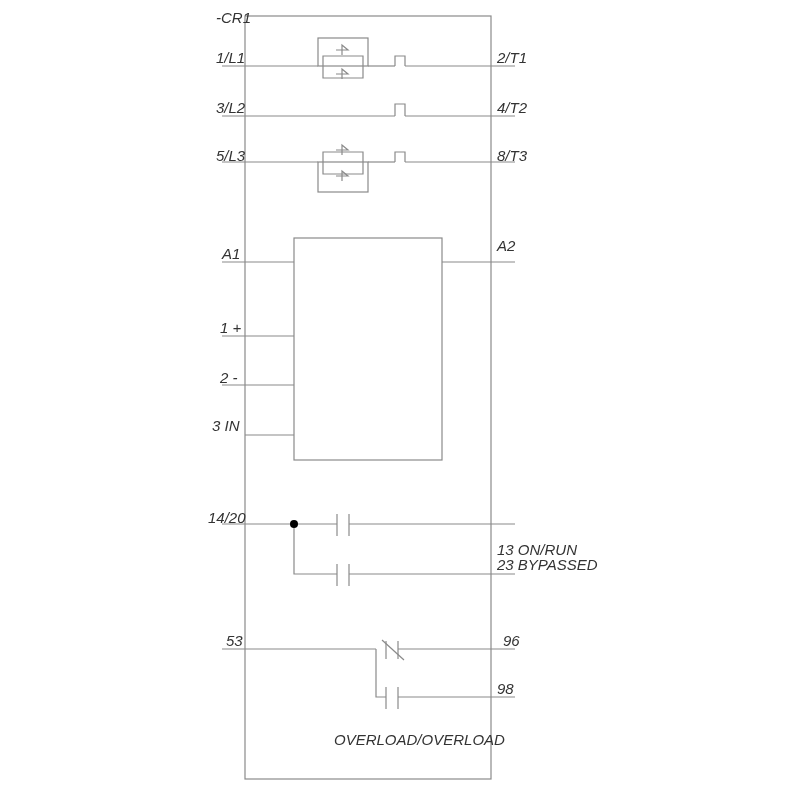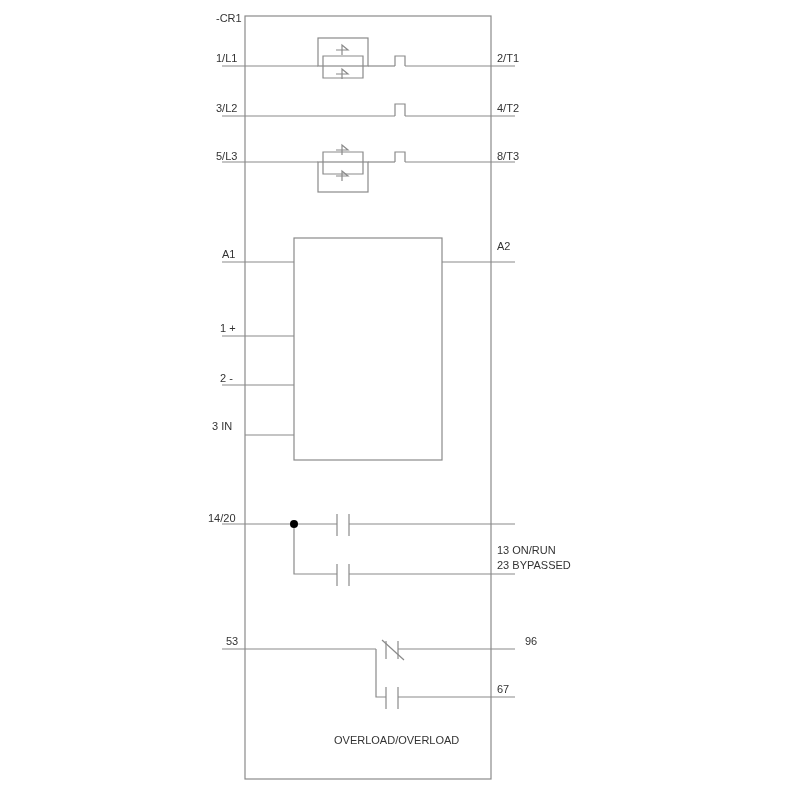--- a/index.html
+++ b/index.html
@@ -1,18 +1,18 @@
 <!DOCTYPE html>
 <html><head>
 <meta charset="utf-8">
 <style>
   html, body { margin:0; padding:0; background:#ffffff; }
   body { width:800px; height:800px; position:relative; overflow:hidden; font-family:"Liberation Sans", sans-serif; }
   #diagram { position:absolute; left:0; top:0; }
-  .lbl { position:absolute; font-size:11px; color:#333; white-space:nowrap; line-height:12px; }
+  .lbl { position:absolute; font-size:15px; color:#333; white-space:nowrap; line-height:12px;font-style:italic; }
   svg line, svg rect, svg path, svg polyline { stroke:#8a8a8a; stroke-width:1.2; fill:none; }
 </style>
 </head>
 <body>
 
 <svg id="diagram" width="800" height="800" viewBox="0 0 800 800">
 
   <rect x="245" y="16" width="246" height="763"></rect>
 
   <g>
@@ -88,15 +88,15 @@
 <span class="lbl" style="left:497px;top:240px">A2</span>
 <span class="lbl" style="left:220px;top:322px">1 +</span>
 <span class="lbl" style="left:220px;top:372px">2  -</span>
 <span class="lbl" style="left:212px;top:420px">3  IN</span>
 
 <span class="lbl" style="left:208px;top:512px">14/20</span>
 <span class="lbl" style="left:497px;top:544px">13 ON/RUN</span>
 <span class="lbl" style="left:497px;top:559px">23 BYPASSED</span>
 
 <span class="lbl" style="left:226px;top:635px">53</span>
-<span class="lbl" style="left:525px;top:635px">96</span>
-<span class="lbl" style="left:497px;top:683px">67</span>
+<span class="lbl" style="left:503px;top:635px">96</span>
+<span class="lbl" style="left:497px;top:683px">98</span>
 <span class="lbl" style="left:334px;top:734px">OVERLOAD/OVERLOAD</span>
 
 </body></html>

